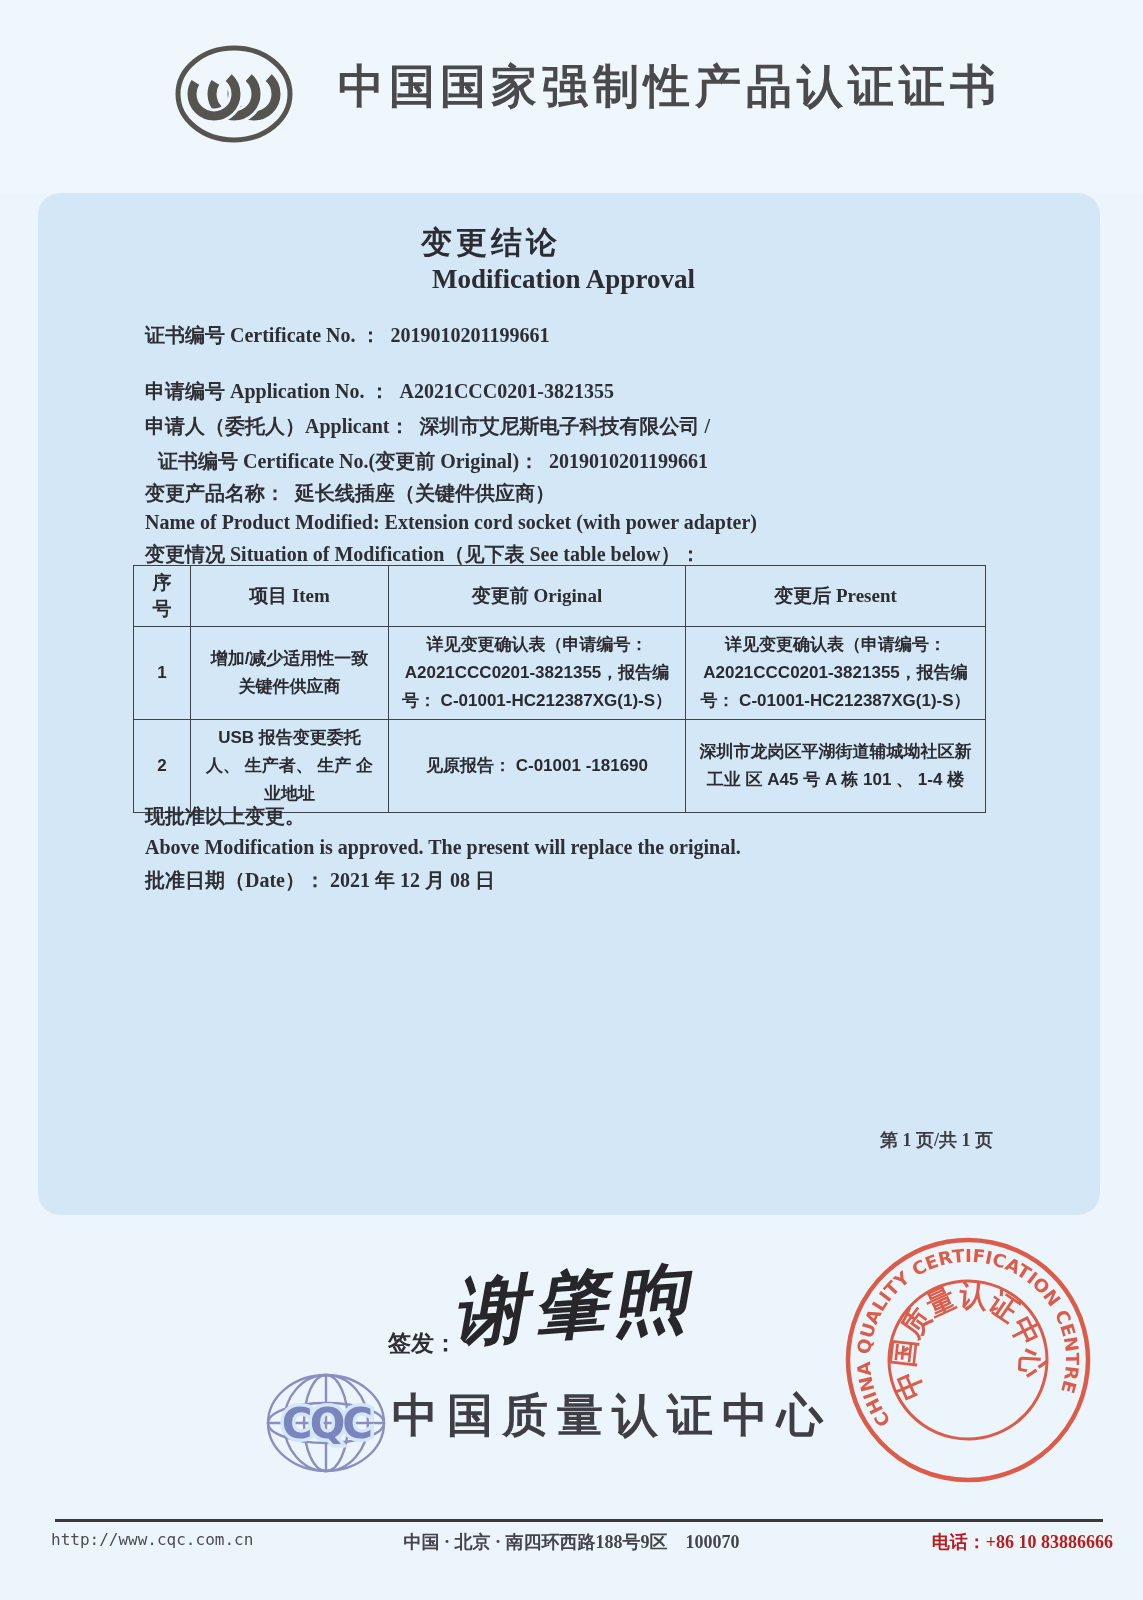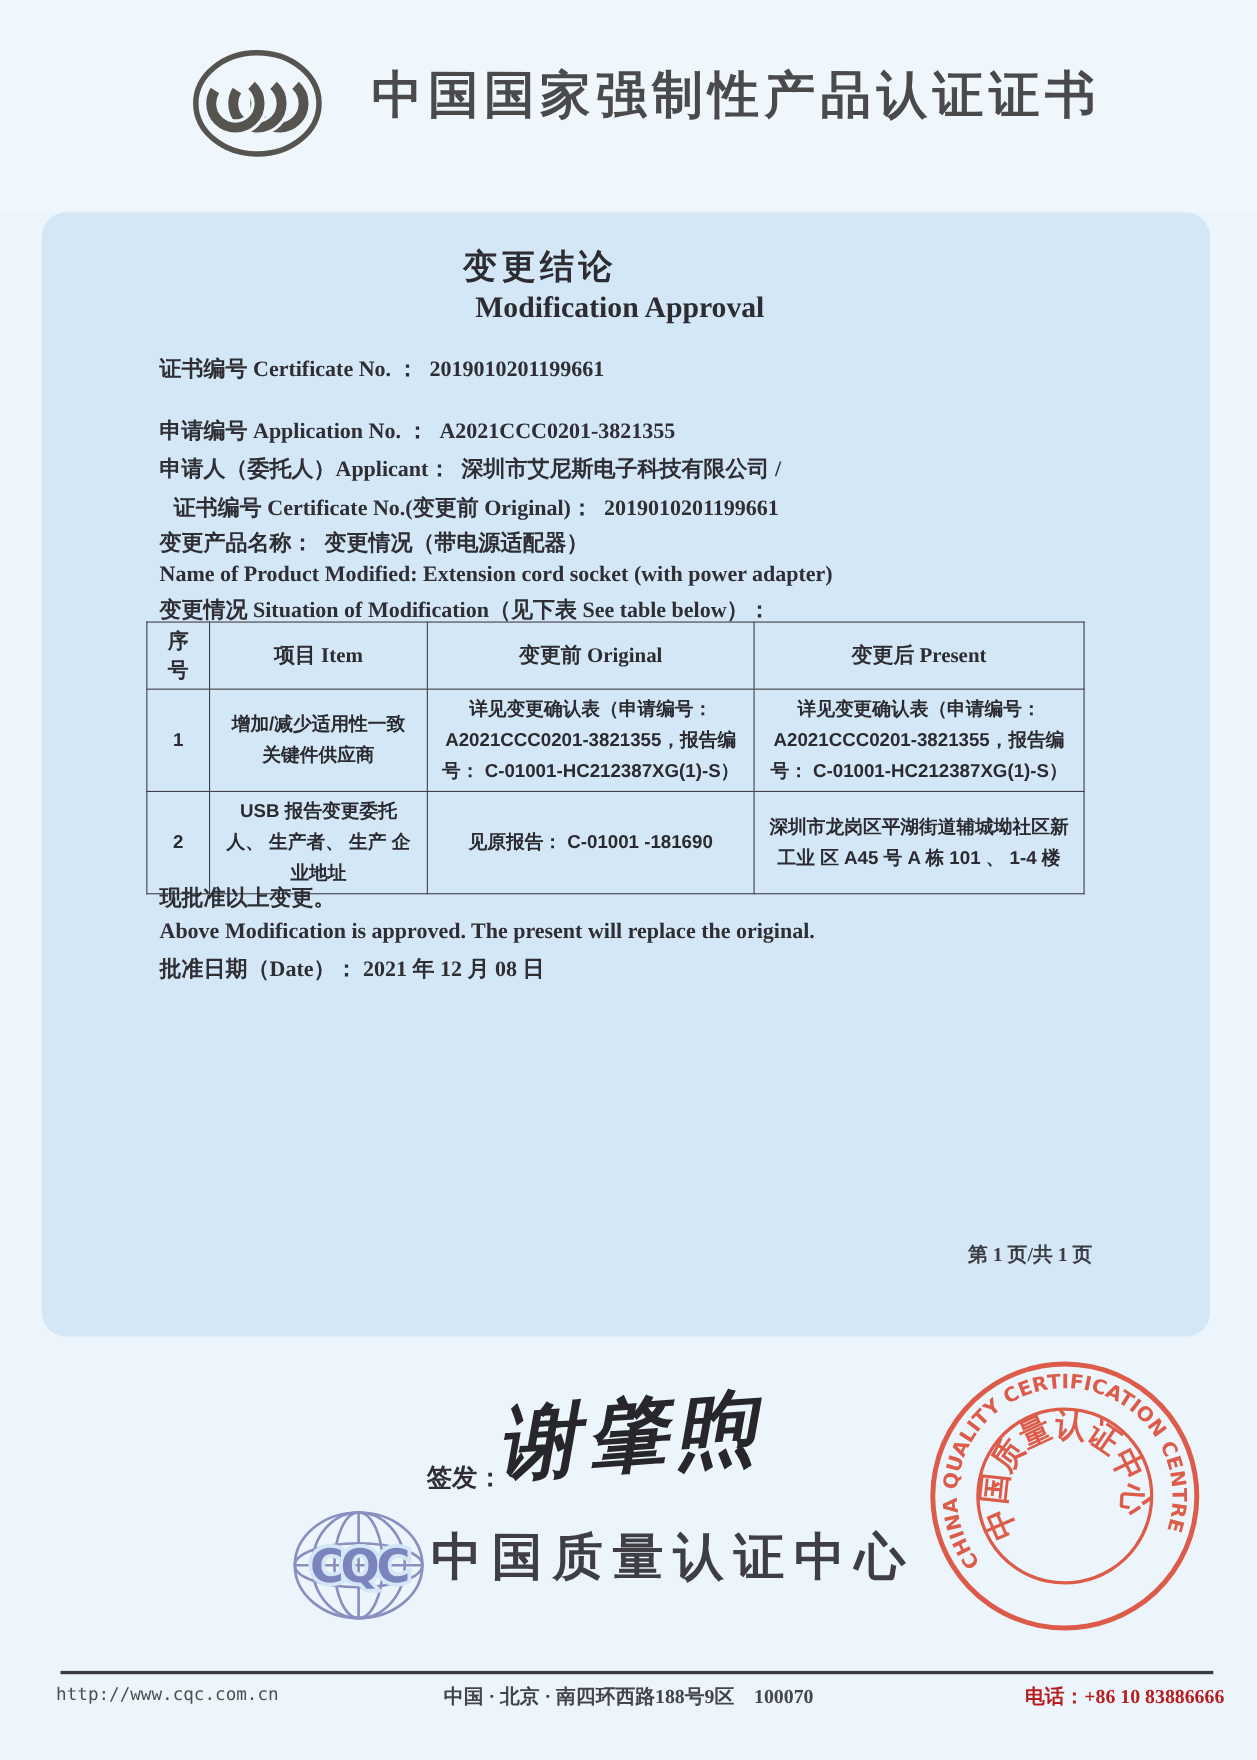--- a/index.html
+++ b/index.html
@@ -112,21 +112,21 @@
 <div class="abs line l-app">
   <span>申请编号 Application No. ：</span><span class="val">A2021CCC0201-3821355</span>
 </div>
 <div class="abs line l-applicant">
   <span>申请人（委托人）Applicant：</span><span class="val">深圳市艾尼斯电子科技有限公司 /</span>
 </div>
 <div class="abs line l-orig">
   <span>证书编号 Certificate No.(变更前 Original)：</span><span class="val">2019010201199661</span>
 </div>
 <div class="abs line l-pname">
-  <span>变更产品名称：</span><span class="val">变更情况（带电源适配器）</span>
+  <span>变更产品名称：</span><span class="val">延长线插座（关键件供应商）</span>
 </div>
 <div class="abs line l-pname-en">Name of Product Modified: Extension cord socket (with power adapter)</div>
 <div class="abs line l-situation">变更情况 Situation of Modification（见下表 See table below）：</div>
 
 <table class="mod-table">
   <tbody>
       <tr>
     <th class="col-no">序号</th>
     <th class="col-item">项目 Item</th>
     <th class="col-orig">变更前 Original</th>

